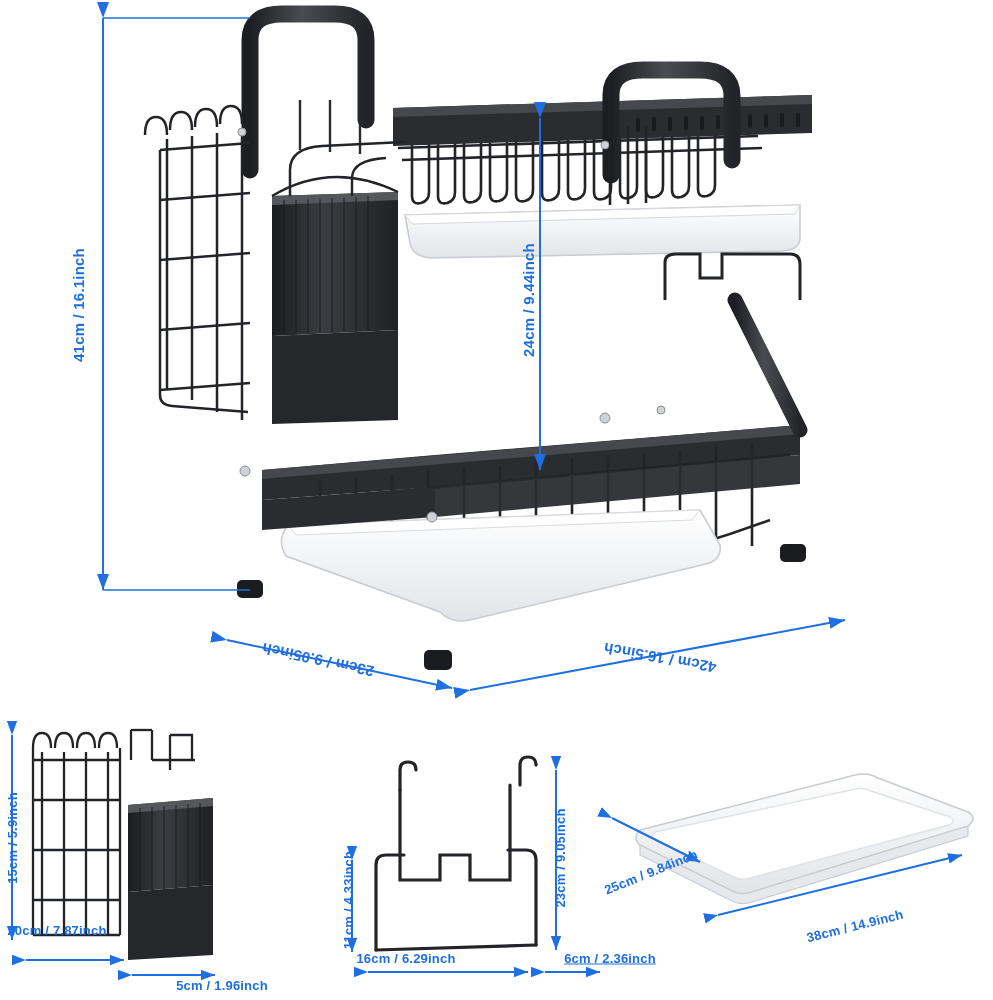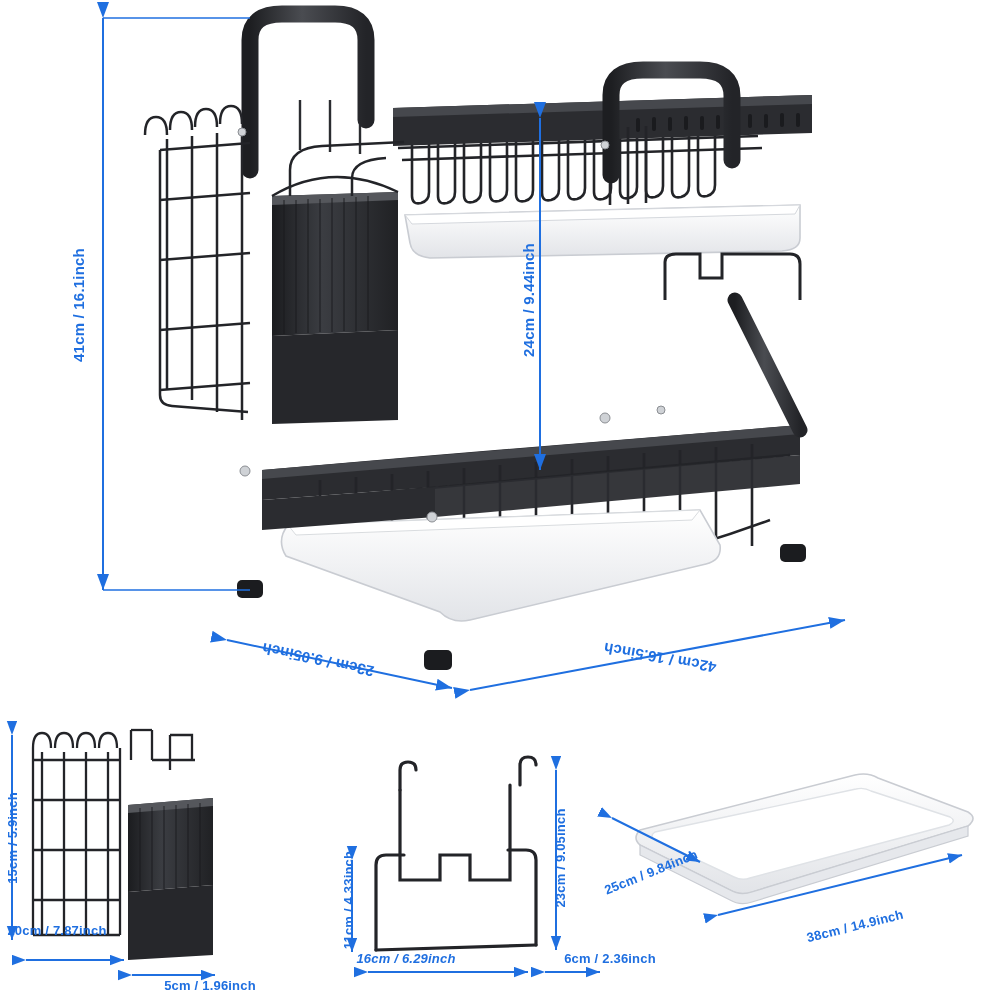--- a/index.html
+++ b/index.html
@@ -242,27 +242,27 @@
   <div class="dim-label no-sel" style="left:528px;top:300px;transform:translate(-50%,-50%) rotate(-90deg);">24cm / 9.44inch</div>
 
   <div class="dim-label no-sel" style="left:318px;top:660px;transform:translate(-50%,-50%) rotate(192deg);">23cm / 9.05inch</div>
 
   <div class="dim-label no-sel" style="left:660px;top:658px;transform:translate(-50%,-50%) rotate(190deg);">42cm / 16.5inch</div>
 
   <div class="dim-label small no-sel" style="left:12px;top:838px;transform:translate(-50%,-50%) rotate(-90deg);">15cm / 5.9inch</div>
 
   <div class="dim-label small no-sel" style="left:57px;top:930px;transform:translate(-50%,-50%);">20cm / 7.87inch</div>
 
-  <div class="dim-label small no-sel" style="left:210px;top:985px;transform:translate(-50%,-50%);">5cm / 1.96inch</div>
+  <div class="dim-label small no-sel" style="left:222px;top:985px;transform:translate(-50%,-50%);">5cm / 1.96inch</div>
 
   <div class="dim-label small no-sel" style="left:348px;top:900px;transform:translate(-50%,-50%) rotate(-90deg);">11cm / 4.33inch</div>
 
   <div class="dim-label small no-sel" style="left:560px;top:858px;transform:translate(-50%,-50%) rotate(-90deg);">23cm / 9.05inch</div>
 
-  <div class="dim-label small no-sel" style="left:406px;top:958px;transform:translate(-50%,-50%);font-style:italic;">16cm / 6.29inch</div>
-
-  <div class="dim-label small no-sel" style="left:610px;top:958px;transform:translate(-50%,-50%);">6cm / 2.36inch</div>
+  <div class="dim-label small no-sel" style="left:406px;top:958px;transform:translate(-50%,-50%);">16cm / 6.29inch</div>
+
+  <div class="dim-label small no-sel" style="left:610px;top:958px;transform:translate(-50%,-50%);text-decoration:underline;">6cm / 2.36inch</div>
 
   <div class="dim-label small no-sel" style="left:651px;top:872px;transform:translate(-50%,-50%) rotate(-22deg);">25cm / 9.84inch</div>
 
   <div class="dim-label small no-sel" style="left:855px;top:926px;transform:translate(-50%,-50%) rotate(-14deg);">38cm / 14.9inch</div>
 
 </div>
 
 </body></html>

